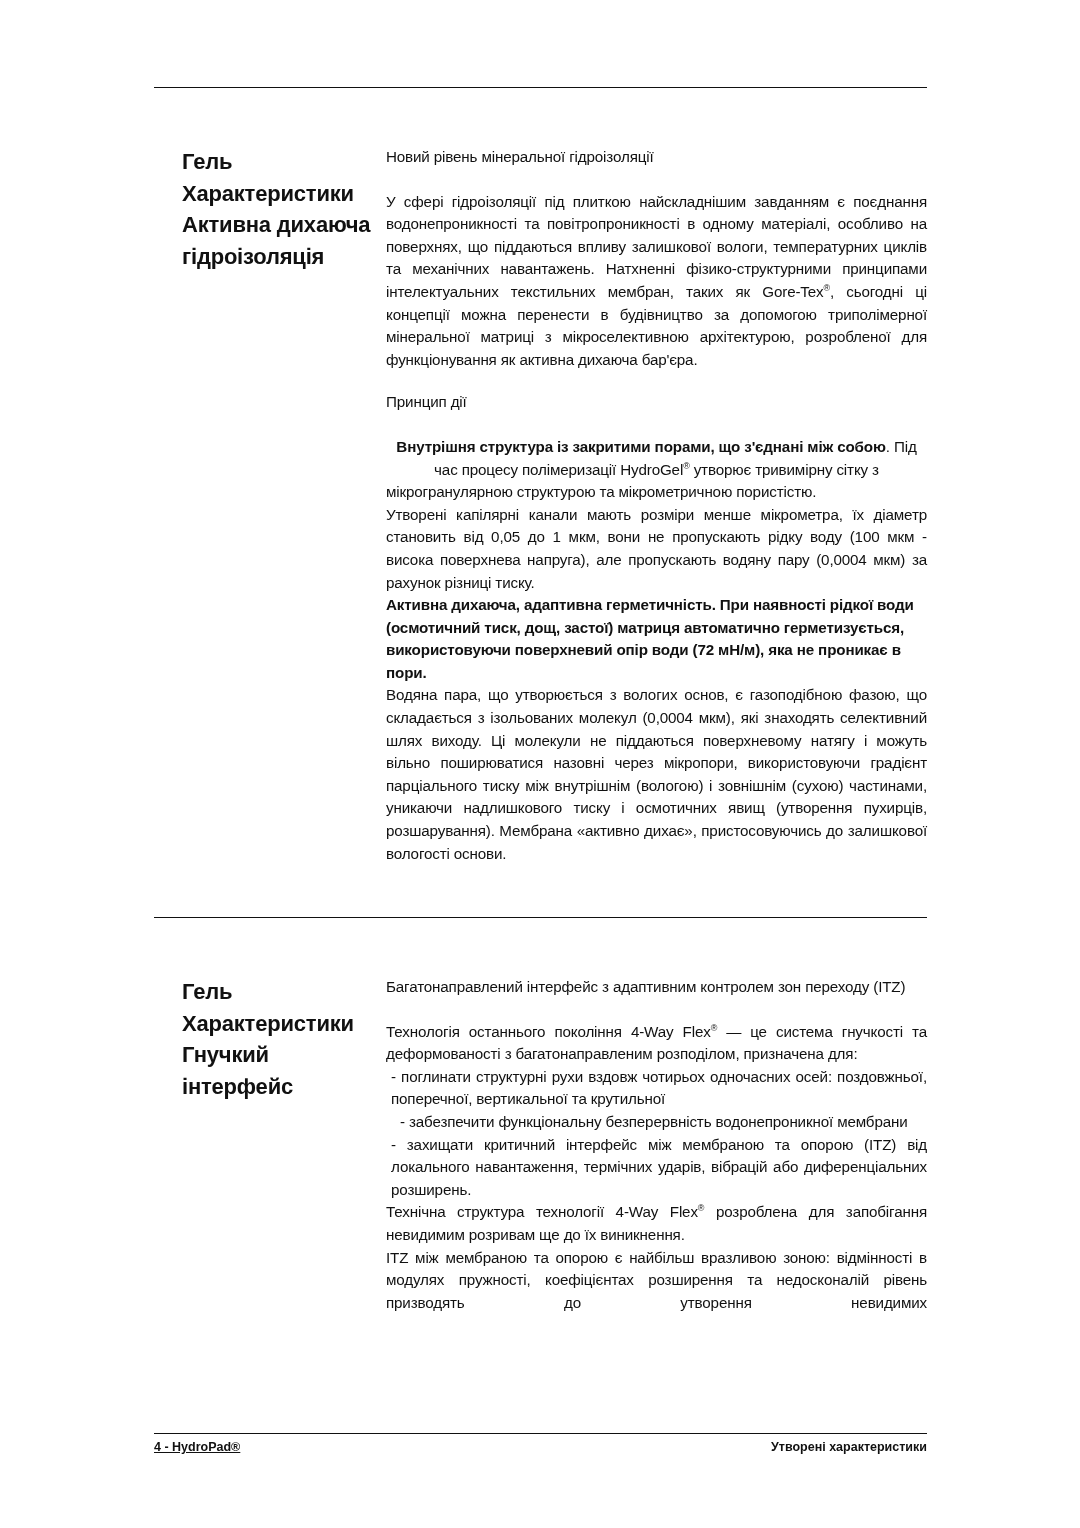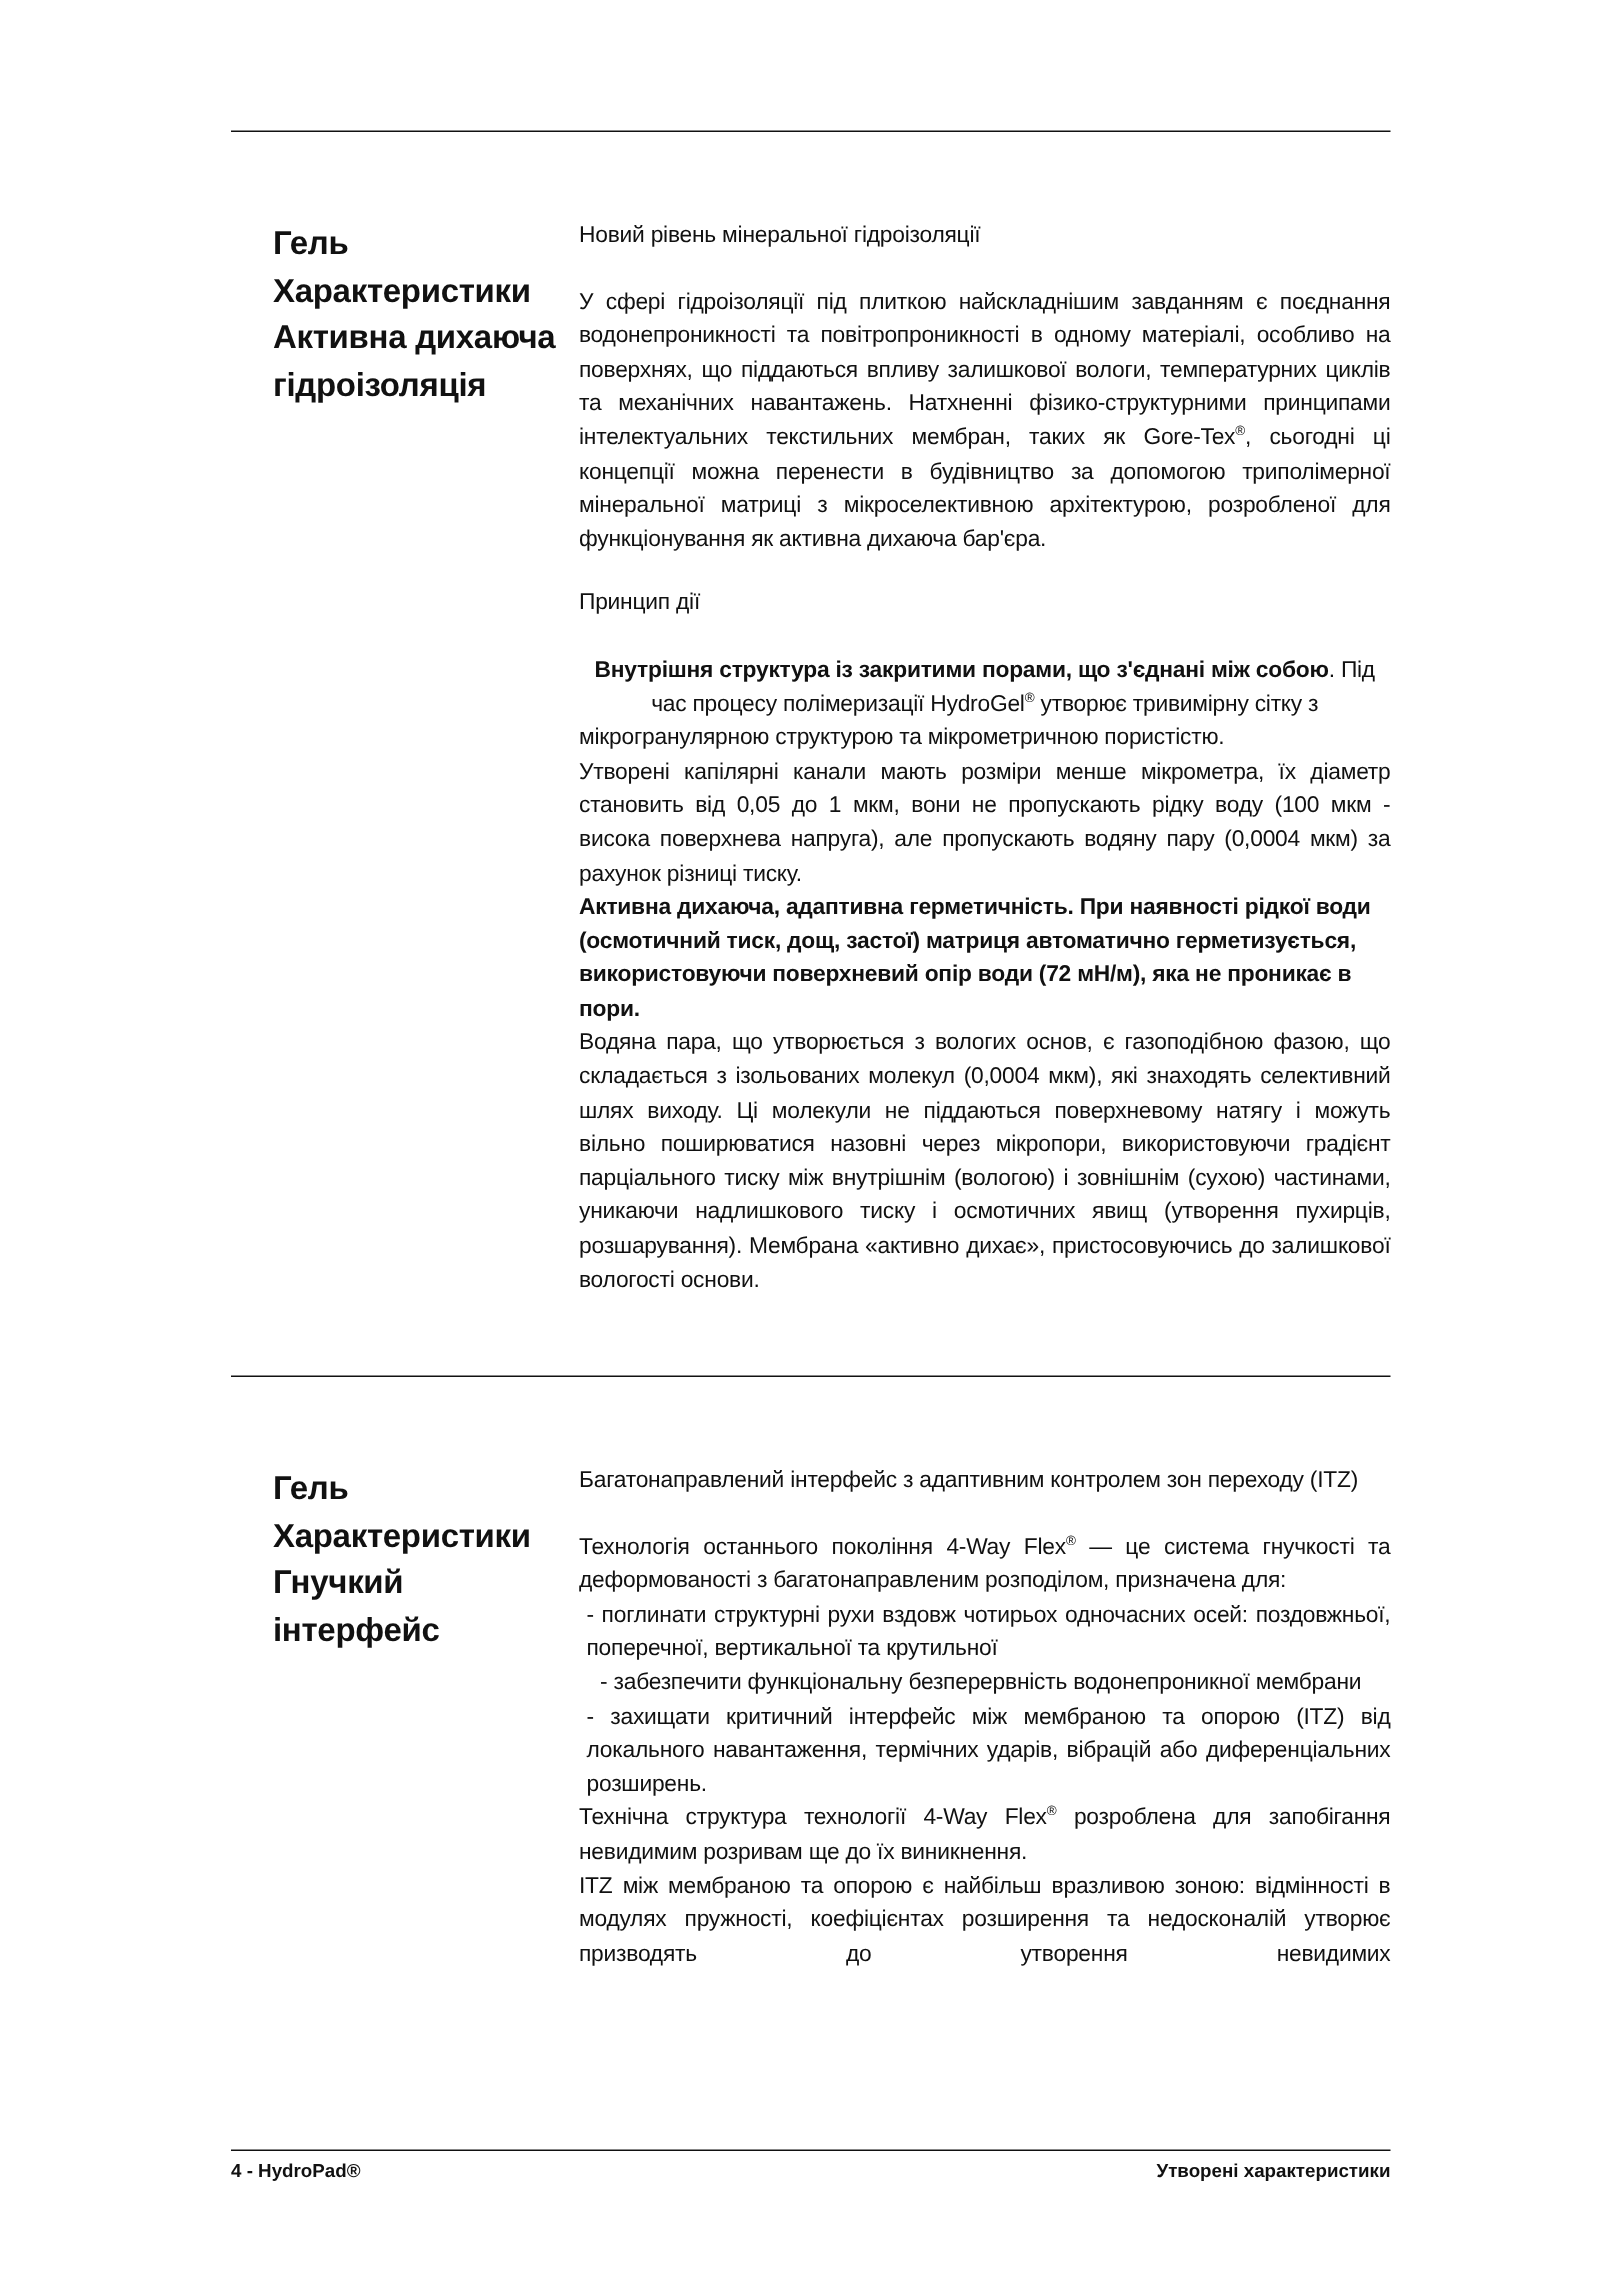--- a/index.html
+++ b/index.html
@@ -27,21 +27,21 @@
   .body .h { font-weight: normal; }
   .gap-lg { height: 22px; }
   .gap-md { height: 20px; }
   sup { font-size: 9px; line-height: 0; vertical-align: 6px; }
   .b { font-weight: bold; }
   .indent1 { padding-left: 5px; }
   .indent2 { padding-left: 14px; }
 
   .footer { position: absolute; top: 1440px; left: 154px; width: 773px;
             font-size: 12.5px; font-weight: bold; }
-  .footer .left { position: absolute; left: 0; top: 0; }
+  .footer .left { position: absolute; left: 0; top: 0; text-decoration: underline; }
   .footer .right { position: absolute; right: 0; top: 0; }
 </style>
 </head>
 <body>
 
 <div class="rule top"></div>
 
 <div class="section sec1">
   <div class="side-title">
     <div>Гель</div>
@@ -73,21 +73,21 @@
     <div>інтерфейс</div>
   </div>
   <div class="body">
     <p class="h lastline-left">Багатонаправлений інтерфейс з адаптивним контролем зон переходу (ITZ)</p>
     <div class="gap-lg"></div>
     <p class="lastline-left"><span>Технологія останнього покоління 4-Way Flex</span><sup>®</sup><span> — це система гнучкості та деформованості з багатонаправленим розподілом, призначена для:</span></p>
     <p class="lastline-left indent1">- поглинати структурні рухи вздовж чотирьох одночасних осей: поздовжньої, поперечної, вертикальної та крутильної</p>
     <p class="lastline-left indent2">- забезпечити функціональну безперервність водонепроникної мембрани</p>
     <p class="lastline-left indent1">- захищати критичний інтерфейс між мембраною та опорою (ITZ) від локального навантаження, термічних ударів, вібрацій або диференціальних розширень.</p>
     <p class="lastline-left"><span>Технічна структура технології 4-Way Flex</span><sup>®</sup><span> розроблена для запобігання невидимим розривам ще до їх виникнення.</span></p>
-    <p style="text-align-last: justify">ITZ між мембраною та опорою є найбільш вразливою зоною: відмінності в модулях пружності, коефіцієнтах розширення та недосконалій утворює призводять до утворення невидимих</p>
+    <p style="text-align-last: justify">ITZ між мембраною та опорою є найбільш вразливою зоною: відмінності в модулях пружності, коефіцієнтах розширення та недосконалій рівень призводять до утворення невидимих</p>
   </div>
 </div>
 
 <div class="rule bottom"></div>
 <div class="footer">
   <span class="left">4 - HydroPad®</span>
   <span class="right">Утворені характеристики</span>
 </div>
 
 </body></html>

